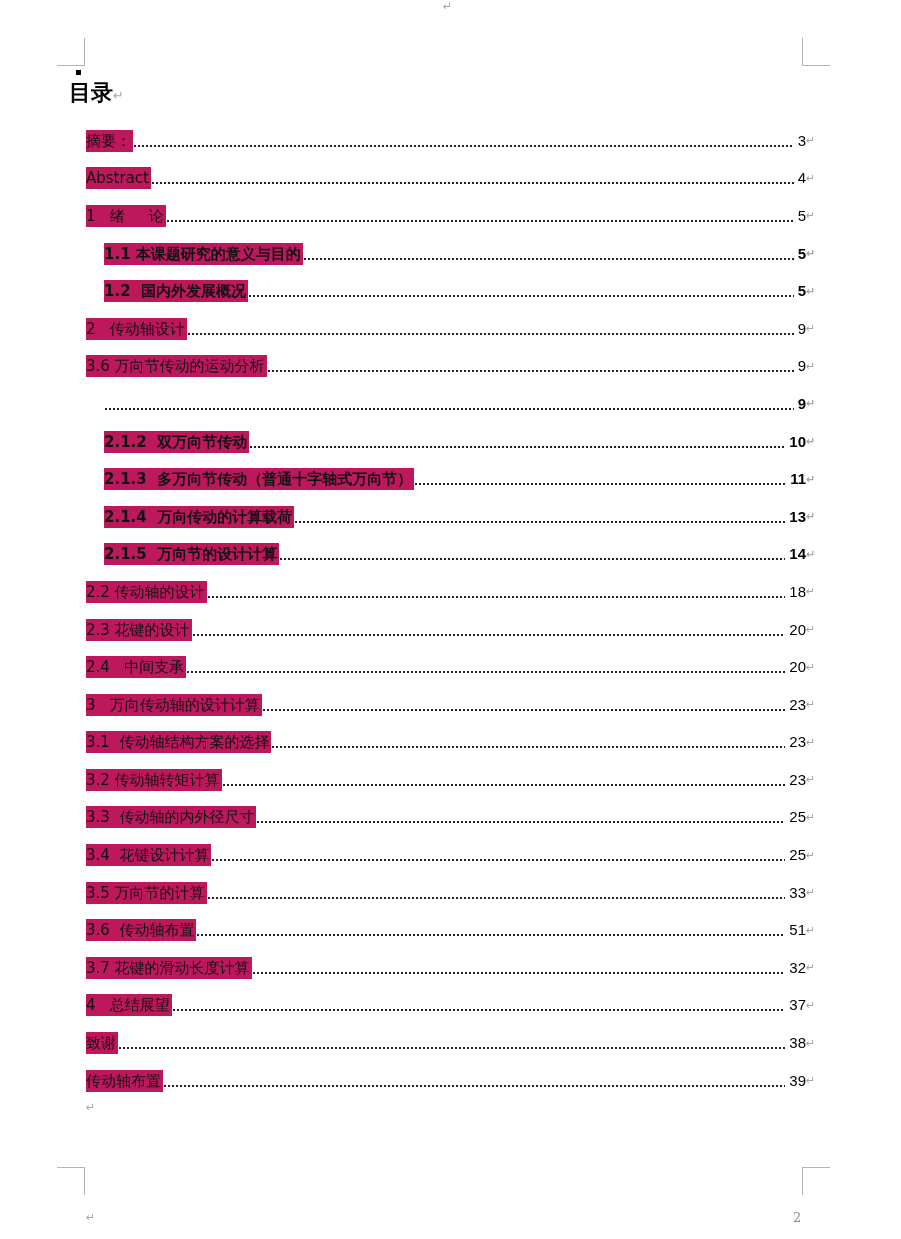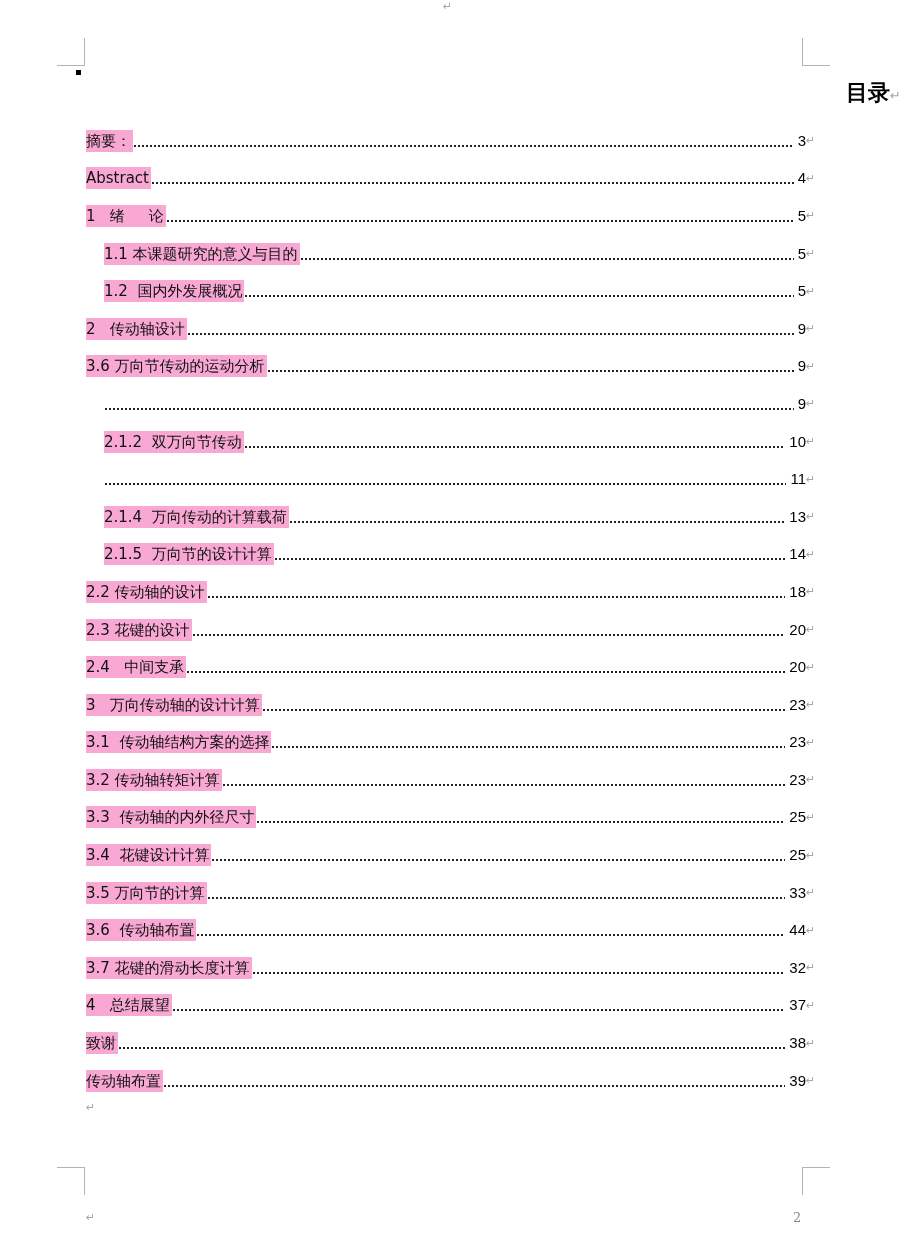--- a/index.html
+++ b/index.html
@@ -50,21 +50,21 @@
       top: 70px;
       width: 5px;
       height: 5px;
       background: #000;
     }
     .title {
       position: absolute;
       left: 0;
       width: 901px;
       top: 78px;
-      text-align: right;
+      text-align: left;
       font-family: "DejaVu Serif", "Liberation Serif", serif;
       font-size: 22px;
       font-weight: bold;
       line-height: 28px;
       padding-left: 69px;
     }
     .title .pilcrow { font-size: 13px; font-weight: normal; }
     .toc {
       position: absolute;
       left: 86px;
@@ -73,25 +73,25 @@
     }
     .toc-row {
       position: relative;
       height: 37.6px;
       display: flex;
       align-items: center;
       font-size: 15px;
       line-height: 22px;
       white-space: nowrap;
     }
-    .toc-row.indent { padding-left: 18px; }
+    .toc-row.indent { padding-left: 18px; font-weight: bold; }
     .toc-row .label {
       flex: 0 0 auto;
       padding-right: 2px;
-      background: #f9a8d4;
+      background: #be185d;
       color: #111;
     }
     .toc-row .leader {
       flex: 1 1 auto;
       height: 2px;
       margin-top: 10px;
       background-image: radial-gradient(circle, #222 0.8px, transparent 1px);
       background-size: 4px 2px;
       background-repeat: repeat-x;
       margin-right: 4px;
@@ -188,20 +188,21 @@
         <span class="page-num">9</span>
         <span class="pilcrow">↵</span>
       </div>
     <div class="toc-row indent">
         <span class="label">2.1.2&nbsp;&nbsp;双万向节传动</span>
         <span class="leader"></span>
         <span class="page-num">10</span>
         <span class="pilcrow">↵</span>
       </div>
     <div class="toc-row indent">
+        <span class="label">2.1.3&nbsp;&nbsp;多万向节传动（普通十字轴式万向节）</span>
         <span class="leader"></span>
         <span class="page-num">11</span>
         <span class="pilcrow">↵</span>
       </div>
     <div class="toc-row indent">
         <span class="label">2.1.4&nbsp;&nbsp;万向传动的计算载荷</span>
         <span class="leader"></span>
         <span class="page-num">13</span>
         <span class="pilcrow">↵</span>
       </div>
@@ -261,21 +262,21 @@
       </div>
     <div class="toc-row">
         <span class="label">3.5 万向节的计算</span>
         <span class="leader"></span>
         <span class="page-num">33</span>
         <span class="pilcrow">↵</span>
       </div>
     <div class="toc-row">
         <span class="label">3.6&nbsp;&nbsp;传动轴布置</span>
         <span class="leader"></span>
-        <span class="page-num">44</span>
+        <span class="page-num">51</span>
         <span class="pilcrow">↵</span>
       </div>
     <div class="toc-row">
         <span class="label">3.7 花键的滑动长度计算</span>
         <span class="leader"></span>
         <span class="page-num">32</span>
         <span class="pilcrow">↵</span>
       </div>
     <div class="toc-row">
         <span class="label">4&nbsp;&nbsp;&nbsp;总结展望</span>

